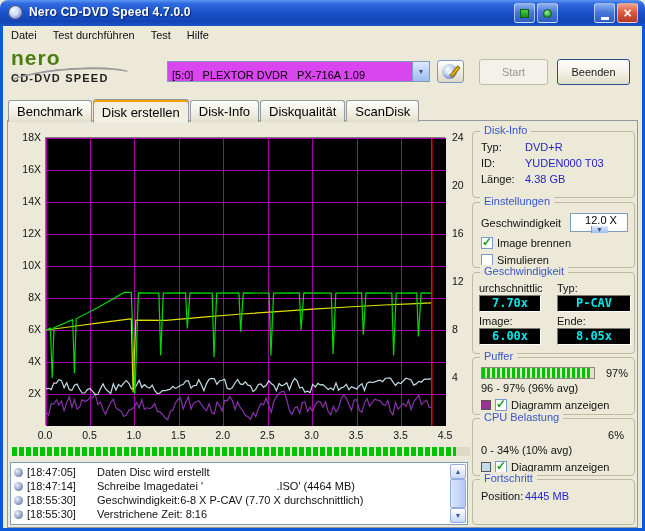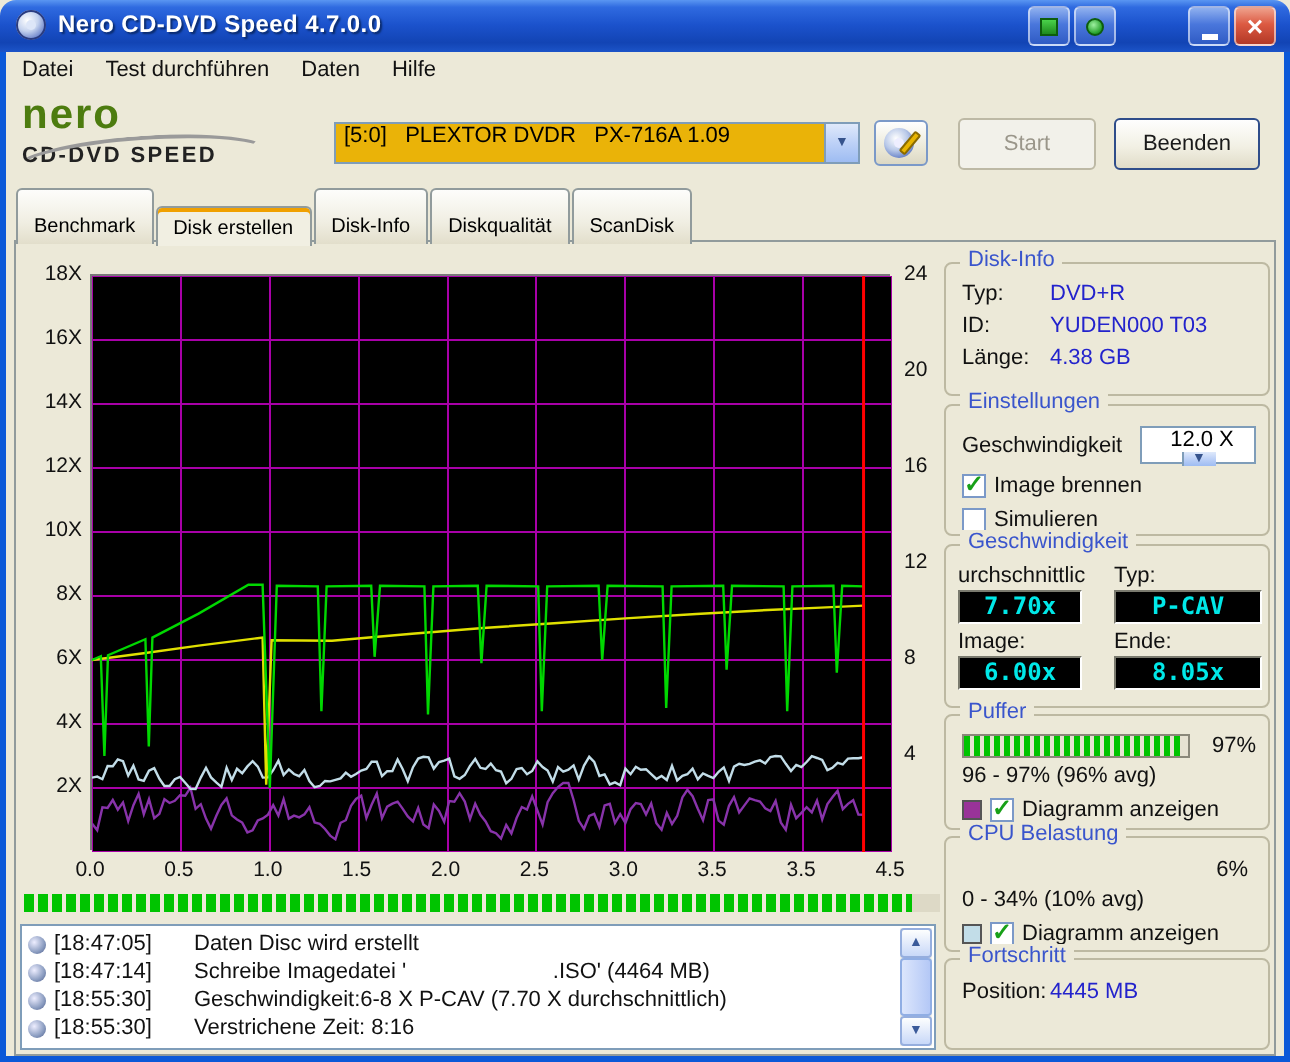--- a/index.html
+++ b/index.html
@@ -39,43 +39,43 @@
   .menu-item { padding:1px 8px; color:#111; }
 
   
   .toolbar { position:absolute; left:3px; top:44px; width:639px; height:55px; background:#ece9d8; }
   .logo { position:absolute; left:8px; top:2px; width:150px; height:50px; }
   .logo-nero { font-size:21px; font-weight:bold; color:#4d7c0f; letter-spacing:1px; }
   .logo-sub { font-size:11px; font-weight:bold; color:#222; letter-spacing:1.2px; margin-top:2px; }
   .logo-swoosh { position:absolute; left:-4px; top:22px; width:128px; height:24px;
     border:2px solid #9a9a9a; border-color:#9a9a9a transparent transparent transparent;
     border-radius:50%; transform:rotate(-4deg); }
-  .drive-combo { position:absolute; left:164px; top:17px; width:263px; height:21px; background:#eab308;
-    border:1px solid #7f9db9; display:flex; align-items:flex-start; }
+  .drive-combo { position:absolute; left:164px; top:17px; width:263px; height:21px; background:#d946ef;
+    border:1px solid #7f9db9; display:flex; align-items:flex-end; }
   .drive-combo .combo-text { flex:1; font-size:11px; padding-left:4px; white-space:pre; overflow:hidden; }
   .combo-btn { width:17px; height:100%; border-left:1px solid #7f9db9;
     background:linear-gradient(180deg,#dfe9fb,#bdd1f7 50%,#9ebcf2); display:flex; align-items:center;
     justify-content:center; font-size:7px; color:#36538c; }
   .tool-iconbtn { position:absolute; left:434px; top:16px; width:27px; height:23px; border:1px solid #7b99c8;
     border-radius:3px; background:linear-gradient(#fefefe,#ece9d8 60%,#dcd8c4); }
   .disc-ic { position:absolute; left:4px; top:3px; width:15px; height:15px; border-radius:50%;
     background:radial-gradient(circle at 40% 35%, #fff, #b8c8e8 45%, #6a84c8 75%, #3a4f9a); }
   .disc-ic::after { content:""; position:absolute; left:5px; top:5px; width:5px; height:5px; border-radius:50%; background:#eef; }
   .pen-ic { position:absolute; left:15px; top:4px; width:4px; height:13px; background:#e8b400;
     border:1px solid #8a6a00; transform:rotate(40deg); border-radius:1px; }
   .xp-btn { position:absolute; top:15px; height:26px; border-radius:3px; font-size:11px;
     border:1px solid #2f4d8a; background:linear-gradient(#fefefe,#f2f0e4 55%,#e0dcc8);
     display:flex; align-items:center; justify-content:center; color:#1a1a1a; }
   .xp-btn.disabled { border-color:#bdb9a5; background:#f2f1ea; color:#9a968a; }
   #btn-start { left:476px; width:69px; }
   #btn-quit { left:554px; width:73px; }
 
   
   .tabs { position:absolute; left:8px; top:99px; height:22px; display:flex; align-items:flex-end; z-index:5; }
-  .tab { font-size:10px; padding:13px 8px 3px; border:1px solid #919b9c; border-bottom:none;
+  .tab { font-size:13px; padding:3px 8px 3px; border:1px solid #919b9c; border-bottom:none;
     border-radius:3px 3px 0 0; background:linear-gradient(#fdfdfb,#f0eee2 60%,#e2decb); margin-right:1px;
     position:relative; top:1px; }
   .tab.active { background:#f1efe2; padding-top:5px; top:2px; z-index:6;
     box-shadow:inset 0 2px 0 #f0a000; }
 
   
   .tabpanel { position:absolute; left:7px; top:120px; width:631px; height:408px;
     border:1px solid #919b9c; background:#ece9d8; overflow:hidden; z-index:4; }
 
   
@@ -173,21 +173,21 @@
         </div>
       <div class="tb-btn close">
           <span>×</span>
         </div>
     </div>
   </div>
 
   <div class="menubar" id="menubar">
       <span class="menu-item">Datei</span>
       <span class="menu-item">Test durchführen</span>
-      <span class="menu-item">Daten</span>
+      <span class="menu-item">Test</span>
       <span class="menu-item">Hilfe</span>
     </div>
 
   <div class="toolbar">
     <div class="logo">
       <div class="logo-nero">nero</div>
       <div class="logo-sub">CD-DVD SPEED</div>
       <div class="logo-swoosh"></div>
     </div>
     <div class="drive-combo">

